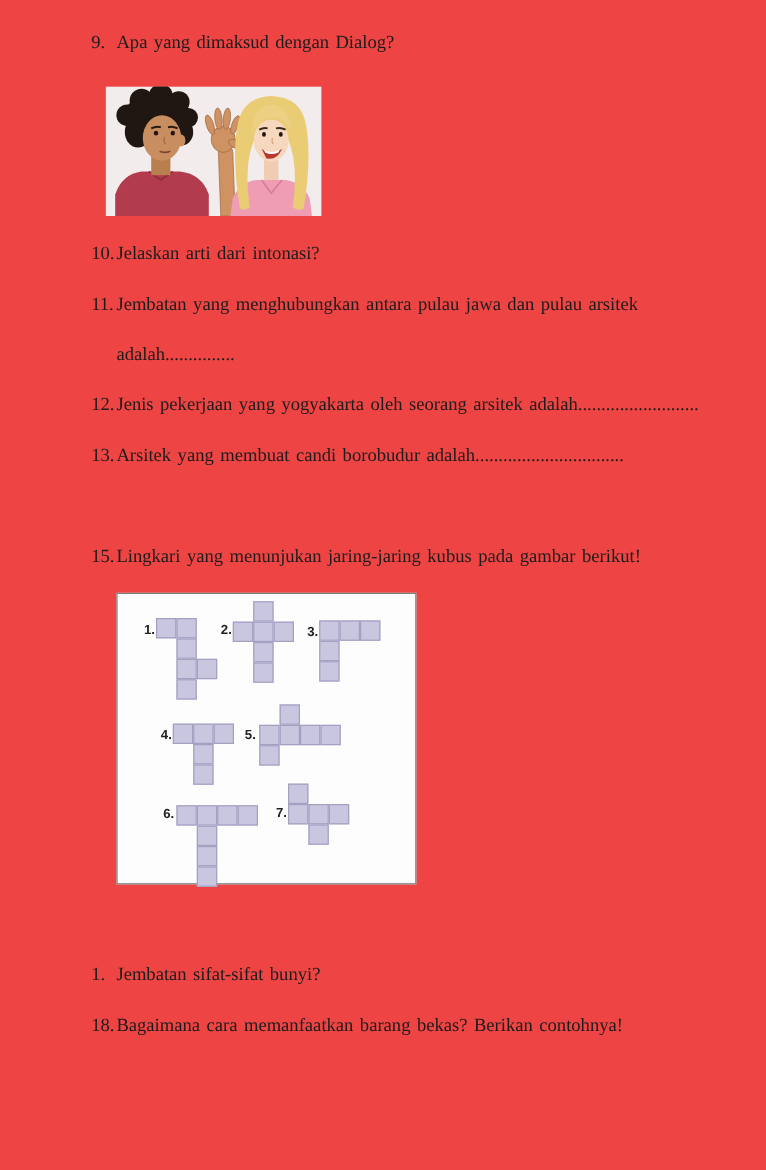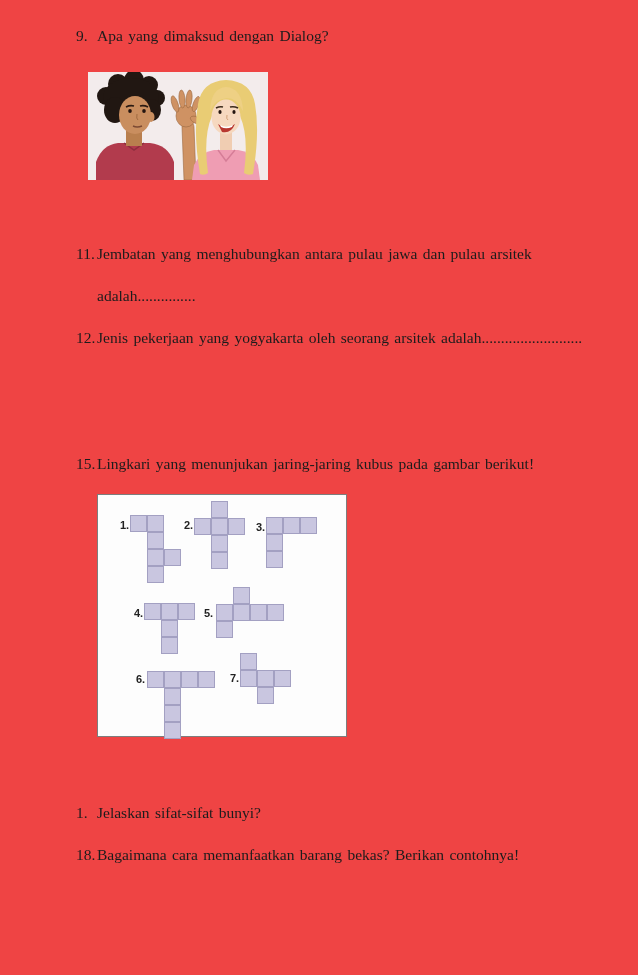--- a/index.html
+++ b/index.html
@@ -72,30 +72,36 @@
         <path d="M 142 35 Q 146 34 150 36" fill="none" stroke="#3a2a1a" stroke-width="1.5"></path>
         <ellipse cx="132" cy="40" rx="1.6" ry="1.9" fill="#241510"></ellipse>
         <ellipse cx="146" cy="40" rx="1.6" ry="1.9" fill="#241510"></ellipse>
         <path d="M 139 43 Q 138 47 140 48" fill="none" stroke="#d2a179" stroke-width="1"></path>
         <path d="M 130 52 Q 138 59 147 52 Q 143 62 134 60 Z" fill="#b8372f"></path>
         <path d="M 132 53 Q 138 56.5 145 53 L 144 55 Q 138 57.5 133 55 Z" fill="#ffffff"></path>
       </g>
     </svg>
   </div>
 
+  <div class="q" style="top:203px">
+    <span class="qnum">10.</span><span>Jelaskan arti dari intonasi?</span>
+  </div>
 
   <div class="q" style="top:245px">
     <span class="qnum">11.</span><span>Jembatan yang menghubungkan antara pulau jawa dan pulau arsitek</span>
   </div>
   <div class="qcont" style="top:287px">adalah...............</div>
 
   <div class="q" style="top:329px">
     <span class="qnum">12.</span><span>Jenis pekerjaan yang yogyakarta oleh seorang arsitek adalah..........................</span>
   </div>
 
+  <div class="q" style="top:371px">
+    <span class="qnum">13.</span><span>Arsitek yang membuat candi borobudur adalah................................</span>
+  </div>
 
 
   <div class="q" style="top:455px">
     <span class="qnum">15.</span><span>Lingkari yang menunjukan jaring-jaring  kubus pada gambar berikut!</span>
   </div>
 
   <div class="netbox">
       <div class="net-label" style="left: 22px; top: 24px;">1.</div>
       <div class="net-cell" style="left: 32px; top: 20px; width: 17px; height: 17px; background: rgb(201, 198, 224); border-color: rgb(163, 160, 194);"></div>
       <div class="net-cell" style="left: 49px; top: 20px; width: 17px; height: 17px; background: rgb(201, 198, 224); border-color: rgb(163, 160, 194);"></div>
@@ -140,21 +146,21 @@
       <div class="net-label" style="left: 132px; top: 177px;">7.</div>
       <div class="net-cell" style="left: 142px; top: 158px; width: 17px; height: 17px; background: rgb(201, 198, 224); border-color: rgb(163, 160, 194);"></div>
       <div class="net-cell" style="left: 142px; top: 175px; width: 17px; height: 17px; background: rgb(201, 198, 224); border-color: rgb(163, 160, 194);"></div>
       <div class="net-cell" style="left: 159px; top: 175px; width: 17px; height: 17px; background: rgb(201, 198, 224); border-color: rgb(163, 160, 194);"></div>
       <div class="net-cell" style="left: 176px; top: 175px; width: 17px; height: 17px; background: rgb(201, 198, 224); border-color: rgb(163, 160, 194);"></div>
       <div class="net-cell" style="left: 159px; top: 192px; width: 17px; height: 17px; background: rgb(201, 198, 224); border-color: rgb(163, 160, 194);"></div>
     </div>
 
 
   <div class="q" style="top:804px">
-    <span class="qnum">1.</span><span>Jelaskan sifat-sifat bunyi?</span>
+    <span class="qnum">1.</span><span>Jembatan sifat-sifat bunyi?</span>
   </div>
 
   <div class="q" style="top:846px">
     <span class="qnum">18.</span><span>Bagaimana  cara memanfaatkan  barang bekas? Berikan  contohnya!</span>
   </div>
 
 
 </div>
 
 </body></html>

